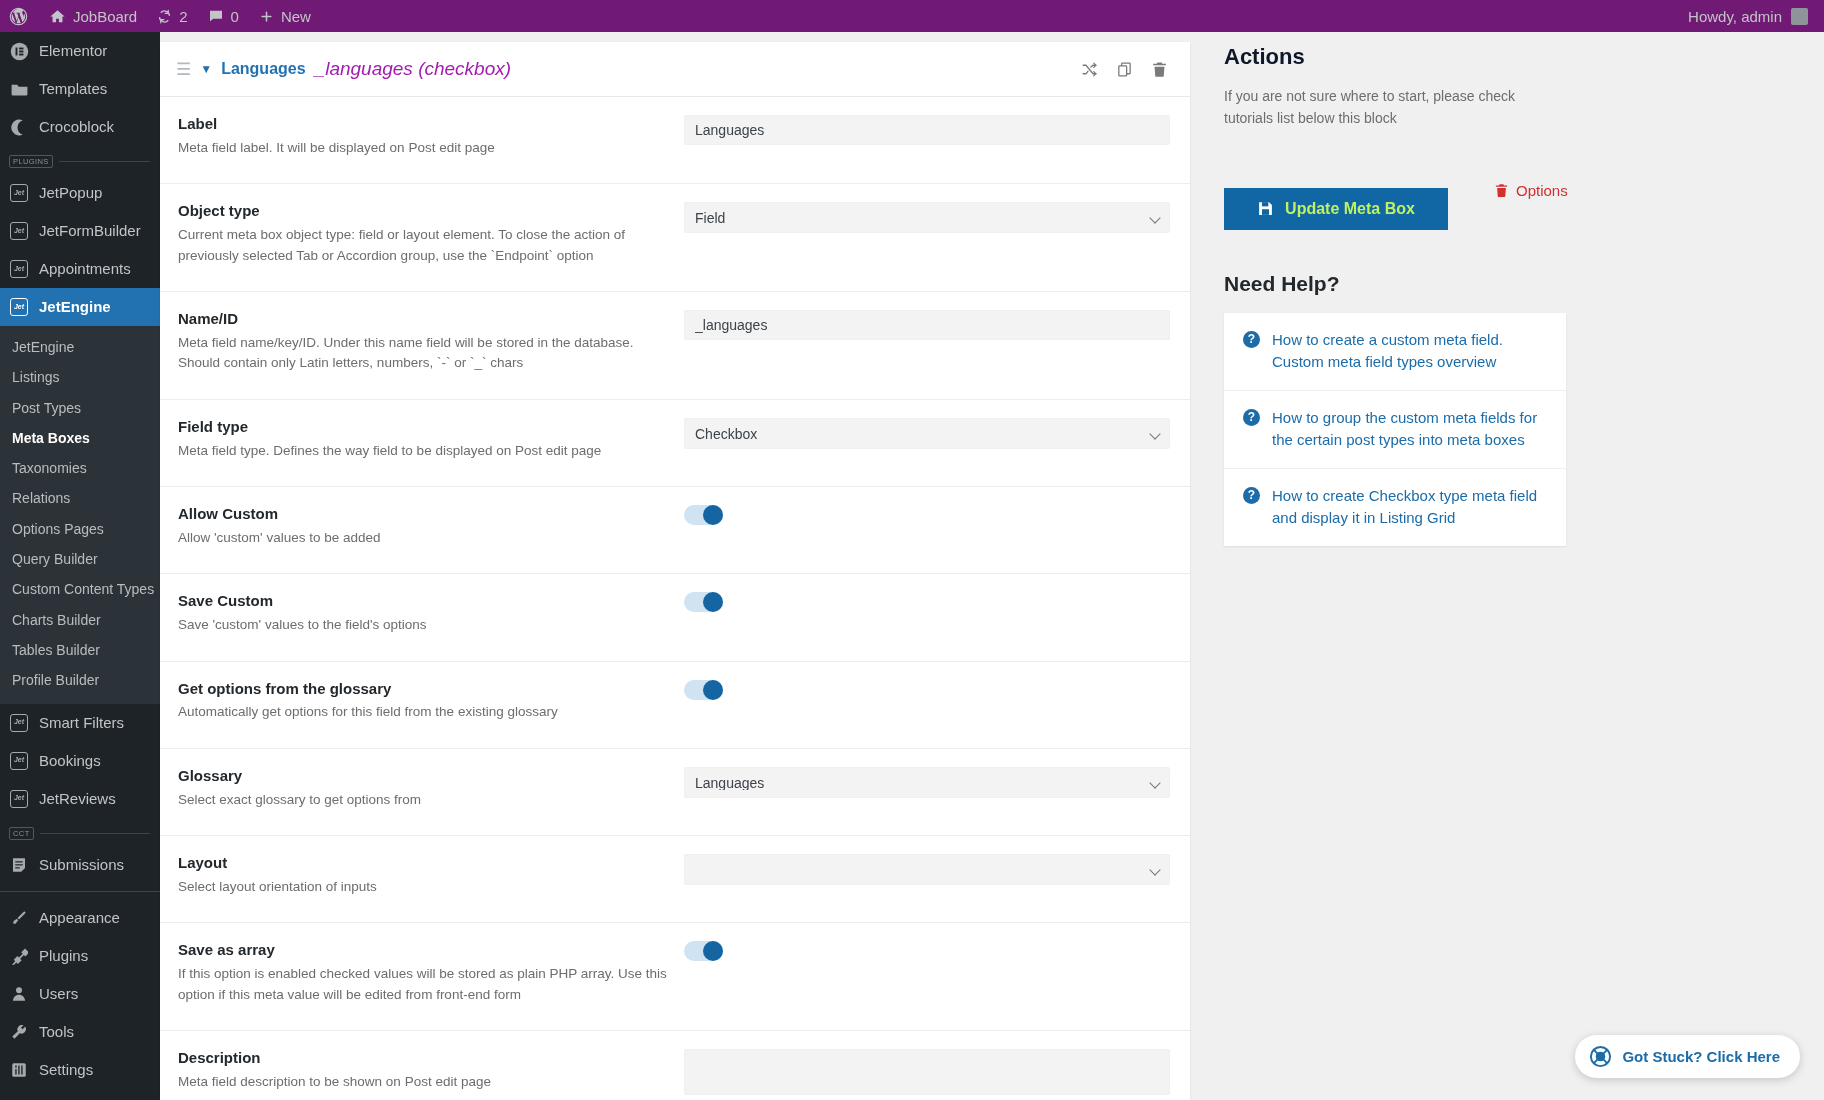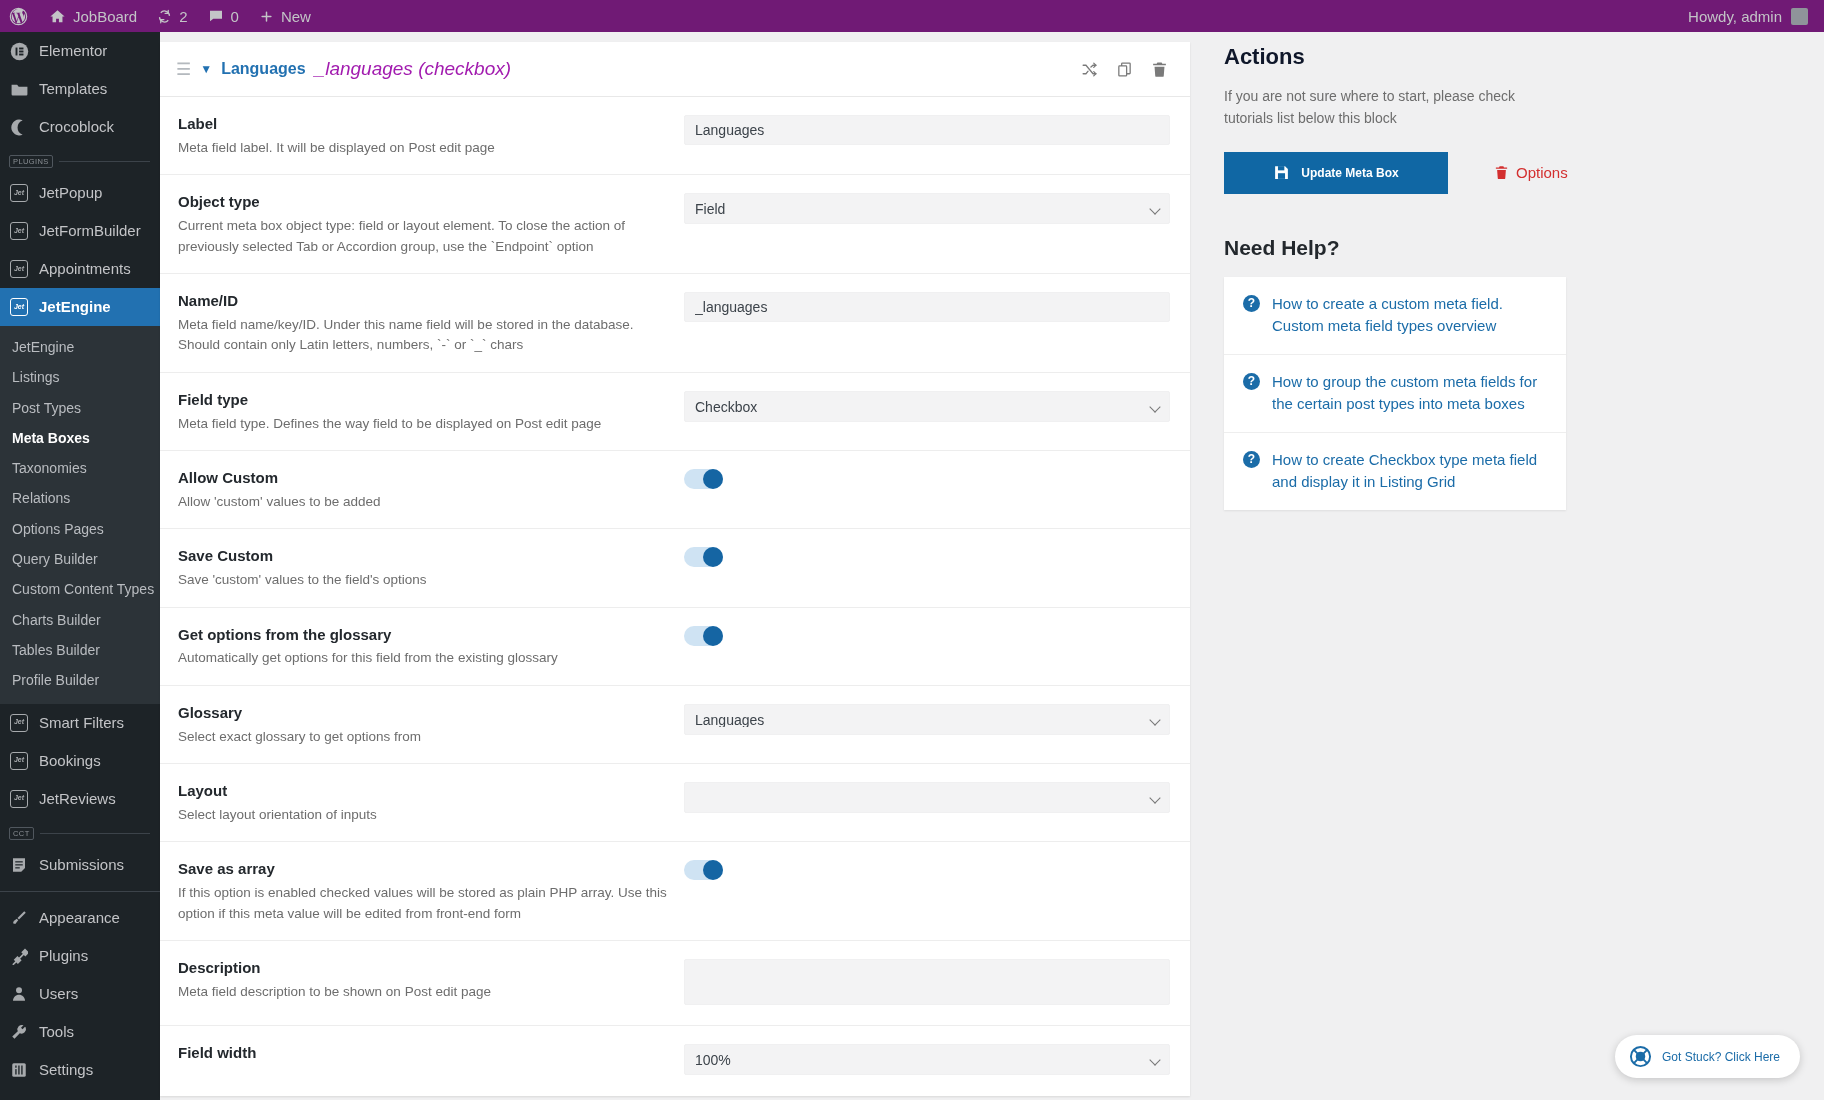--- a/index.html
+++ b/index.html
@@ -87,21 +87,21 @@
     display: flex; align-items: center; gap: 9px;
     height: 55px; padding: 0 22px 0 16px; border-bottom: 1px solid #e8e8e8;
   }
   .drag-ico { color: #b4b9be; font-size: 17px; line-height: 1; cursor: grab; }
   .chev { color: #2271b1; font-size: 12px; }
   .card-title { color: #2271b1; font-size: 16px; font-weight: 600; }
   .card-sub { color: #a21caf; font-size: 19px; font-style: italic; }
   .head-actions { margin-left: auto; display: flex; align-items: center; gap: 18px; color: #7a7a7a; }
 
   .row {
-    display: flex; border-bottom: 1px solid #ededed; padding: 16px 22px 16px 18px;
+    display: flex; border-bottom: 1px solid #ededed; padding: 16px 22px 25px 18px;
     min-height: 70px;
   }
   .row:last-child { border-bottom: none; }
   .row-left { width: 506px; flex: 0 0 506px; padding-right: 14px; }
   .row-label { font-size: 15px; font-weight: 700; color: #23282d; line-height: 1.45; }
   .row-desc { font-size: 13.5px; color: #6d6d6d; line-height: 1.52; margin-top: 3px; }
   .row-right { flex: 1; padding-top: 2px; }
 
   .txt, .sel, .ta {
     width: 486px; background: #f3f3f4; border: 1px solid #f0f0f1; border-radius: 2px;
@@ -124,22 +124,22 @@
     width: 20px; height: 20px; border-radius: 50%; background: #1565a3;
   }
 
   
   #right-col { position: absolute; left: 1040px; top: 0; width: 624px; padding: 10px 24px 0 24px; }
   .actions-title { font-size: 22px; font-weight: 700; color: #0f172a; margin-top: 2px; }
   .actions-note { font-size: 14px; color: #6d6d6d; line-height: 1.6; margin-top: 15px; width: 340px; }
   .actions-bar { display: flex; align-items: center; margin-top: 22px; }
   .btn-update {
     display: flex; align-items: center; justify-content: center; gap: 11px;
-    width: 224px; height: 42px; background: #1067a4; color: #ffffff;
-    font-size: 12px; font-weight: 700; border: none; cursor: pointer;
+    width: 224px; height: 42px; background: #1067a4; color: #bef264;
+    font-size: 16px; font-weight: 700; border: none; cursor: pointer; margin-top: 36px;
   }
   .btn-delete {
     display: flex; align-items: center; gap: 7px; margin-left: 46px;
     color: #d32f2f; font-size: 15px; cursor: pointer; background: none; border: none;
     font-family: "Liberation Sans", sans-serif;
   }
   .help-title { font-size: 21px; font-weight: 700; color: #23282d; margin-top: 42px; }
   .help-card { margin-top: 17px; background: #fff; box-shadow: 0 1px 2px rgba(0,0,0,.08); width: 342px; }
   .help-item {
     display: flex; gap: 12px; padding: 16px 16px 16px 19px; border-bottom: 1px solid #eee;
@@ -152,21 +152,21 @@
   }
   .help-link { color: #1b6ca8; font-size: 15px; line-height: 1.5; cursor: pointer; }
 
   
   #got-stuck {
     position: absolute; right: 24px; bottom: 22px;
     display: flex; align-items: center; gap: 10px;
     background: #fff; border-radius: 22px; padding: 10px 20px 10px 14px;
     box-shadow: 0 2px 9px rgba(0,0,0,.18); cursor: pointer;
   }
-  #got-stuck span { color: #1b6ca8; font-size: 12px; font-weight: 400; }
+  #got-stuck span { color: #1b6ca8; font-size: 15px; font-weight: 700; }
 </style>
 </head>
 <body>
 
 <div id="adminbar">
   <div class="ab-item">
     <svg class="wp-logo" viewBox="0 0 24 24" fill="#c3c4c7">
       <path d="M12 2a10 10 0 100 20 10 10 0 000-20zm0 1.3a8.7 8.7 0 018.7 8.7 8.7 8.7 0 01-8.7 8.7A8.7 8.7 0 013.3 12 8.7 8.7 0 0112 3.3zM4.2 12c0 3.1 1.8 5.7 4.4 7L4.9 8.9A8.6 8.6 0 004.2 12zm7.8 7.8c-.8 0-1.5-.1-2.2-.3l2.3-6.7 2.4 6.5v.1c-.8.3-1.6.4-2.5.4zm1.1-11.5c.5 0 .9-.1.9-.1.4 0 .4-.7-.1-.6 0 0-1.3.1-2.1.1-.8 0-2.1-.1-2.1-.1-.5 0-.5.6-.1.6 0 0 .4.1.9.1l1.3 3.5-1.8 5.4-3-8.9c.5 0 .9-.1.9-.1.4 0 .4-.7-.1-.6 0 0-1.3.1-2.1.1H5.2A8.7 8.7 0 0112 3.3c2.3 0 4.4.9 5.9 2.3h-.2c-.9 0-1.5.8-1.5 1.6 0 .8.4 1.4.9 2.1.4.6.8 1.4.8 2.5 0 .8-.3 1.7-.7 2.9l-.9 3-3.3-9.4zm6.5 3.7c0 2.8-1.5 5.3-3.8 6.6l2.3-6.7c.4-1.1.6-1.9.6-2.7l-.1-.9c.6 1 1 2.3 1 3.7z"></path>
     </svg>
   </div>

